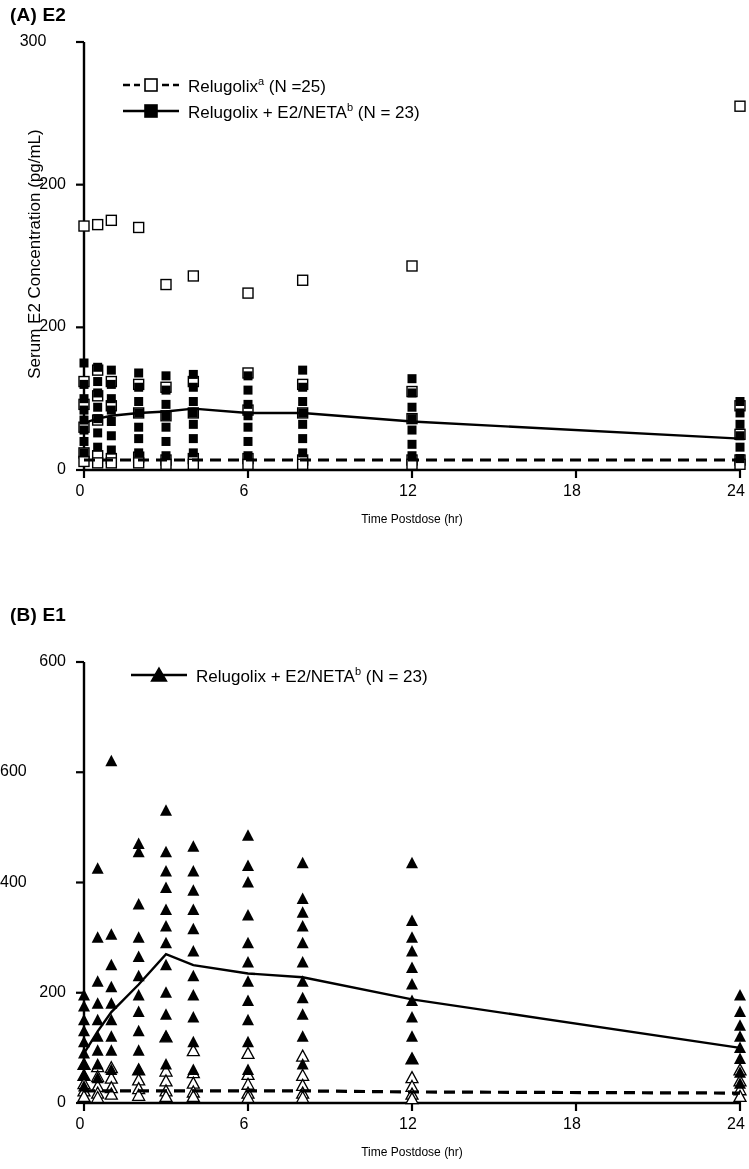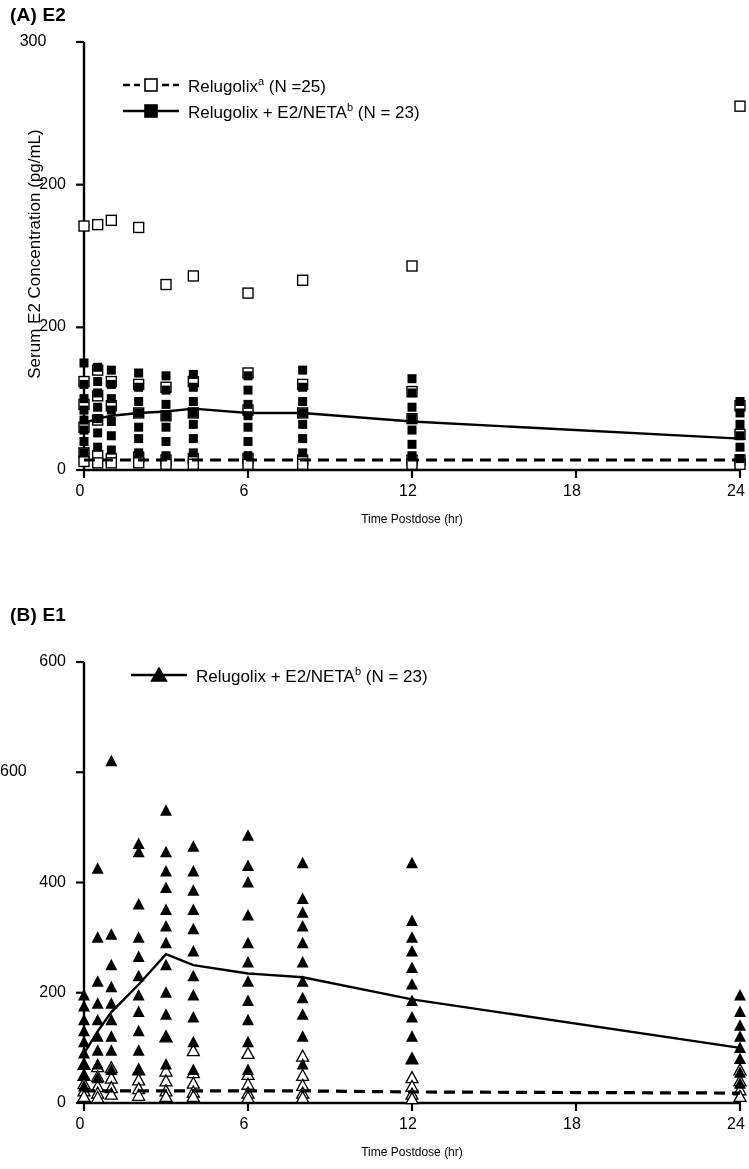--- a/index.html
+++ b/index.html
@@ -460,20 +460,20 @@
 <div class="tick-label" style="left: 0px; top: 317.333px; width: 66px; text-align: right;">200</div>
 <div class="tick-label" style="left: 0px; top: 174.667px; width: 66px; text-align: right;">200</div>
 <div class="tick-label" style="left: 0px; top: 32px; width: 66px; text-align: center;">300</div>
 <div class="tick-label" style="left: 60px; top: 482px; width: 40px; text-align: center;">0</div>
 <div class="tick-label" style="left: 224px; top: 482px; width: 40px; text-align: center;">6</div>
 <div class="tick-label" style="left: 388px; top: 482px; width: 40px; text-align: center;">12</div>
 <div class="tick-label" style="left: 552px; top: 482px; width: 40px; text-align: center;">18</div>
 <div class="tick-label" style="left: 716px; top: 482px; width: 40px; text-align: center;">24</div>
 <div class="tick-label" style="left: 0px; top: 1093px; width: 66px; text-align: right;">0</div>
 <div class="tick-label" style="left: 0px; top: 982.75px; width: 66px; text-align: right;">200</div>
-<div class="tick-label" style="left: 0px; top: 872.5px; width: 66px; text-align: right;">400</div>
+<div class="tick-label" style="left: 0px; top: 872.5px; width: 66px; ">400</div>
 <div class="tick-label" style="left: 0px; top: 762.25px; width: 66px; text-align: left;">600</div>
 <div class="tick-label" style="left: 0px; top: 652px; width: 66px; text-align: right;">600</div>
 <div class="tick-label" style="left: 60px; top: 1115px; width: 40px; text-align: center;">0</div>
 <div class="tick-label" style="left: 224px; top: 1115px; width: 40px; text-align: center;">6</div>
 <div class="tick-label" style="left: 388px; top: 1115px; width: 40px; text-align: center;">12</div>
 <div class="tick-label" style="left: 552px; top: 1115px; width: 40px; text-align: center;">18</div>
 <div class="tick-label" style="left: 716px; top: 1115px; width: 40px; text-align: center;">24</div>
 
 </body></html>

